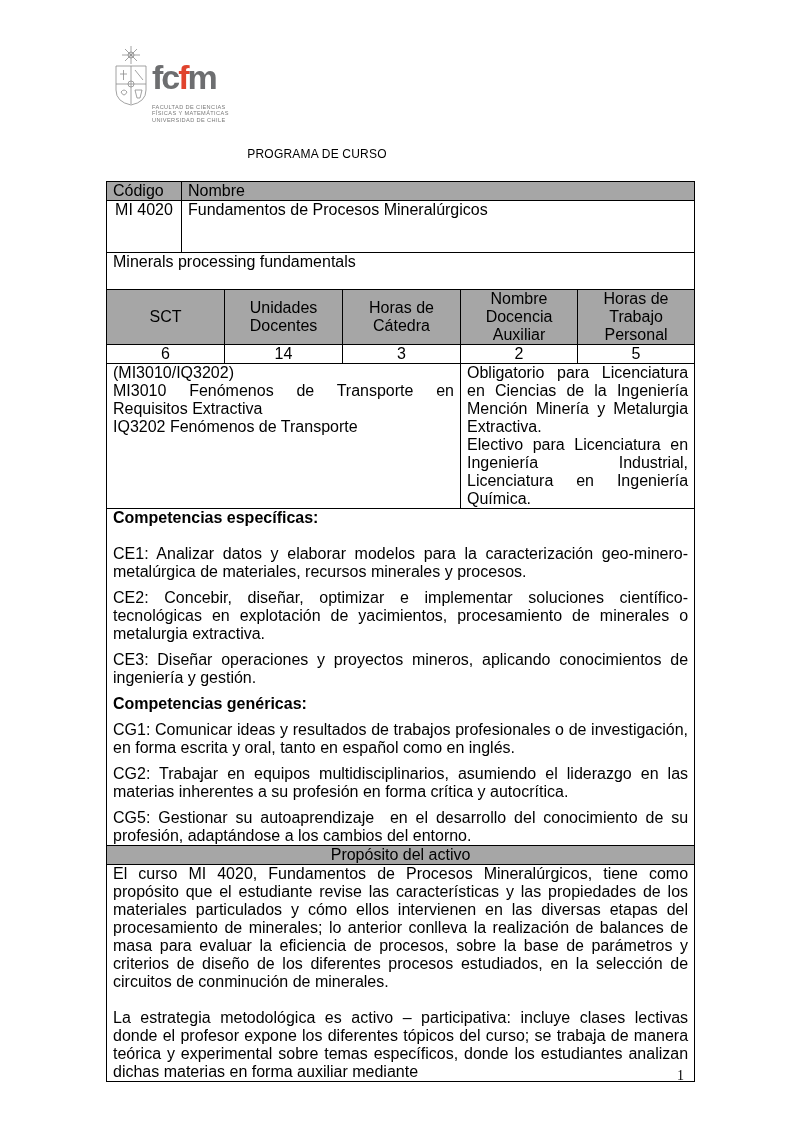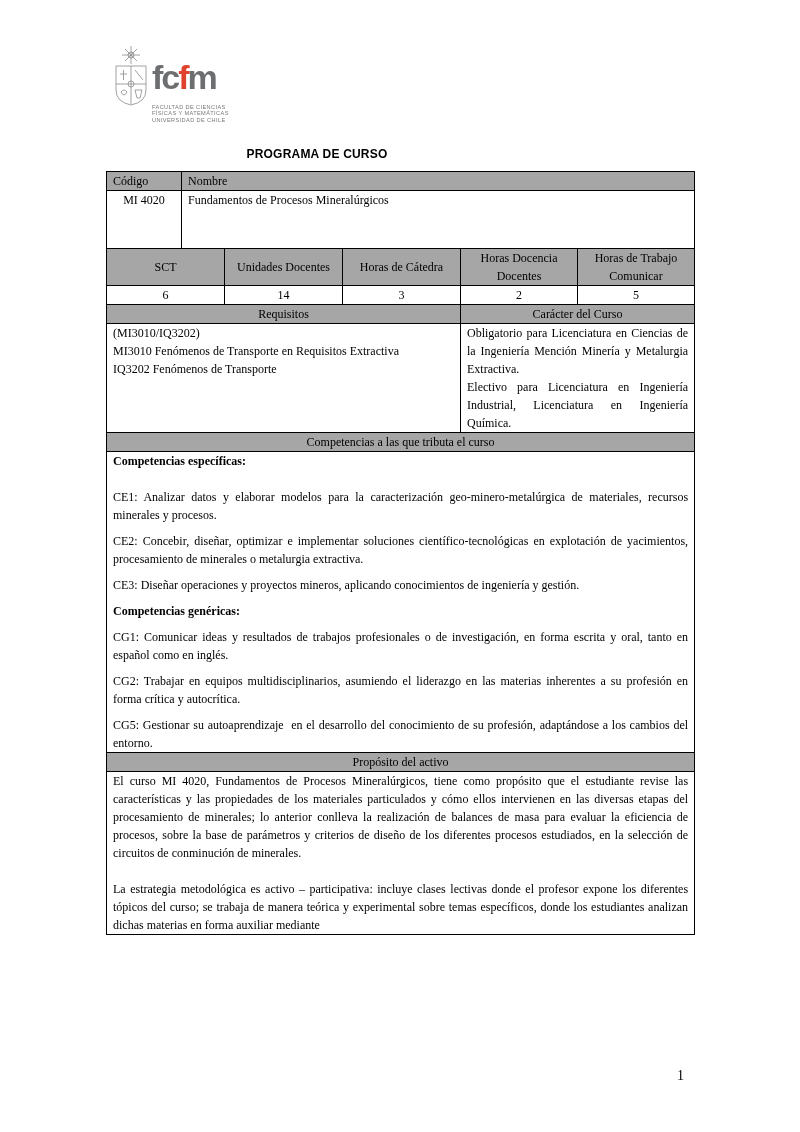--- a/index.html
+++ b/index.html
@@ -6,23 +6,23 @@
   body { width: 800px; height: 1132px; position: relative; overflow: hidden;
          font-family: "Liberation Sans", sans-serif; color: #000; }
   .logo { position: absolute; left: 112px; top: 46px; width: 130px; height: 84px; }
   .logo .crest { position: absolute; left: 0; top: 0; width: 38px; height: 60px; }
   .logo .wordmark { position: absolute; left: 40px; top: 14px; font-size: 34px; font-weight: bold;
                     letter-spacing: -2px; color: #6d6e70; font-family: "Liberation Sans", sans-serif; line-height: 1; }
   .logo .wordmark .f2 { color: #e0432d; }
   .logo .sub { position: absolute; left: 40px; top: 58px; font-size: 5.6px; line-height: 6.4px;
                color: #7a7a7a; letter-spacing: 0.4px; white-space: nowrap; }
   .doc-title { position: absolute; left: 0; width: 634px; top: 147px; text-align: center;
-               font-weight: bold; font-size: 12px; letter-spacing: 0.2px; }
-  .tbl { position: absolute; left: 106px; top: 171px; width: 588px; border-collapse: collapse;
-         font-family: Liberation Serif, serif; font-size: 12px; table-layout: fixed; }
+               font-weight: normal; font-size: 12px; letter-spacing: 0.2px; }
+  .tbl { position: absolute; left: 106px; top: 181px; width: 588px; border-collapse: collapse;
+         font-family: Liberation Sans, sans-serif; font-size: 16px; table-layout: fixed; }
   .tbl td { border: 1px solid #000; padding: 0 6px; vertical-align: top; line-height: 18px; }
   .hdr { background: #a6a6a6; }
   .c { text-align: center; }
   .j { text-align: justify; }
   .vc { vertical-align: middle !important; }
   .bold { font-weight: bold; }
   p { margin: 0; }
   .gap { height: 8px; }
   .page-num { position: absolute; left: 677px; top: 1068px; font-family: "Liberation Serif", serif; font-size: 14px; }
 </style>
@@ -65,60 +65,56 @@
       <col style="width:118px">
       <col style="width:117px">
       <col style="width:117px">
   </colgroup>
 
   <tbody>
       <tr>
     <td class="hdr">Código</td>
     <td class="hdr" colspan="5">Nombre</td>
   </tr>
-  <tr style="height:58px">
+  <tr style="height:52px">
     <td class="c">MI 4020</td>
     <td colspan="5">Fundamentos de Procesos Mineralúrgicos</td>
   </tr>
 
+  <tr style="height:37px">
+    <td colspan="6">Minerals processing fundamentals</td>
+  </tr>
 
   <tr>
     <td class="hdr c vc" colspan="2">SCT</td>
     <td class="hdr c vc">Unidades Docentes</td>
     <td class="hdr c vc">Horas de Cátedra</td>
-    <td class="hdr c vc">Horas Docencia Docentes</td>
-    <td class="hdr c vc">Horas de Trabajo Comunicar</td>
+    <td class="hdr c vc">Nombre Docencia Auxiliar</td>
+    <td class="hdr c vc">Horas de Trabajo Personal</td>
   </tr>
   <tr>
     <td class="c" colspan="2">6</td>
     <td class="c">14</td>
     <td class="c">3</td>
     <td class="c">2</td>
     <td class="c">5</td>
   </tr>
 
-  <tr>
-    <td class="hdr c" colspan="4">Requisitos</td>
-    <td class="hdr c" colspan="2">Carácter del Curso</td>
-  </tr>
   <tr>
     <td class="j" colspan="4">
       <p>(MI3010/IQ3202)</p>
       <p>MI3010 Fenómenos de Transporte en Requisitos Extractiva</p>
       <p>IQ3202 Fenómenos de Transporte</p>
     </td>
     <td class="j" colspan="2">
       <p>Obligatorio para Licenciatura en Ciencias de la Ingeniería Mención Minería y Metalurgia Extractiva.</p>
       <p>Electivo para Licenciatura en Ingeniería Industrial, Licenciatura en Ingeniería Química.</p>
     </td>
   </tr>
 
-  <tr>
-    <td class="hdr c" colspan="6">Competencias a las que tributa el curso</td>
-  </tr>
   <tr>
     <td class="j" colspan="6">
       <p class="bold">Competencias específicas:</p>
       <div style="height:18px"></div>
       <p>CE1: Analizar datos y elaborar modelos para la caracterización geo-minero-metalúrgica de materiales, recursos minerales y procesos.</p>
       <div class="gap"></div>
       <p>CE2: Concebir, diseñar, optimizar e implementar soluciones científico-tecnológicas en explotación de yacimientos, procesamiento de minerales o metalurgia extractiva.</p>
       <div class="gap"></div>
       <p>CE3: Diseñar operaciones y proyectos mineros, aplicando conocimientos de ingeniería y gestión.</p>
       <div class="gap"></div>

